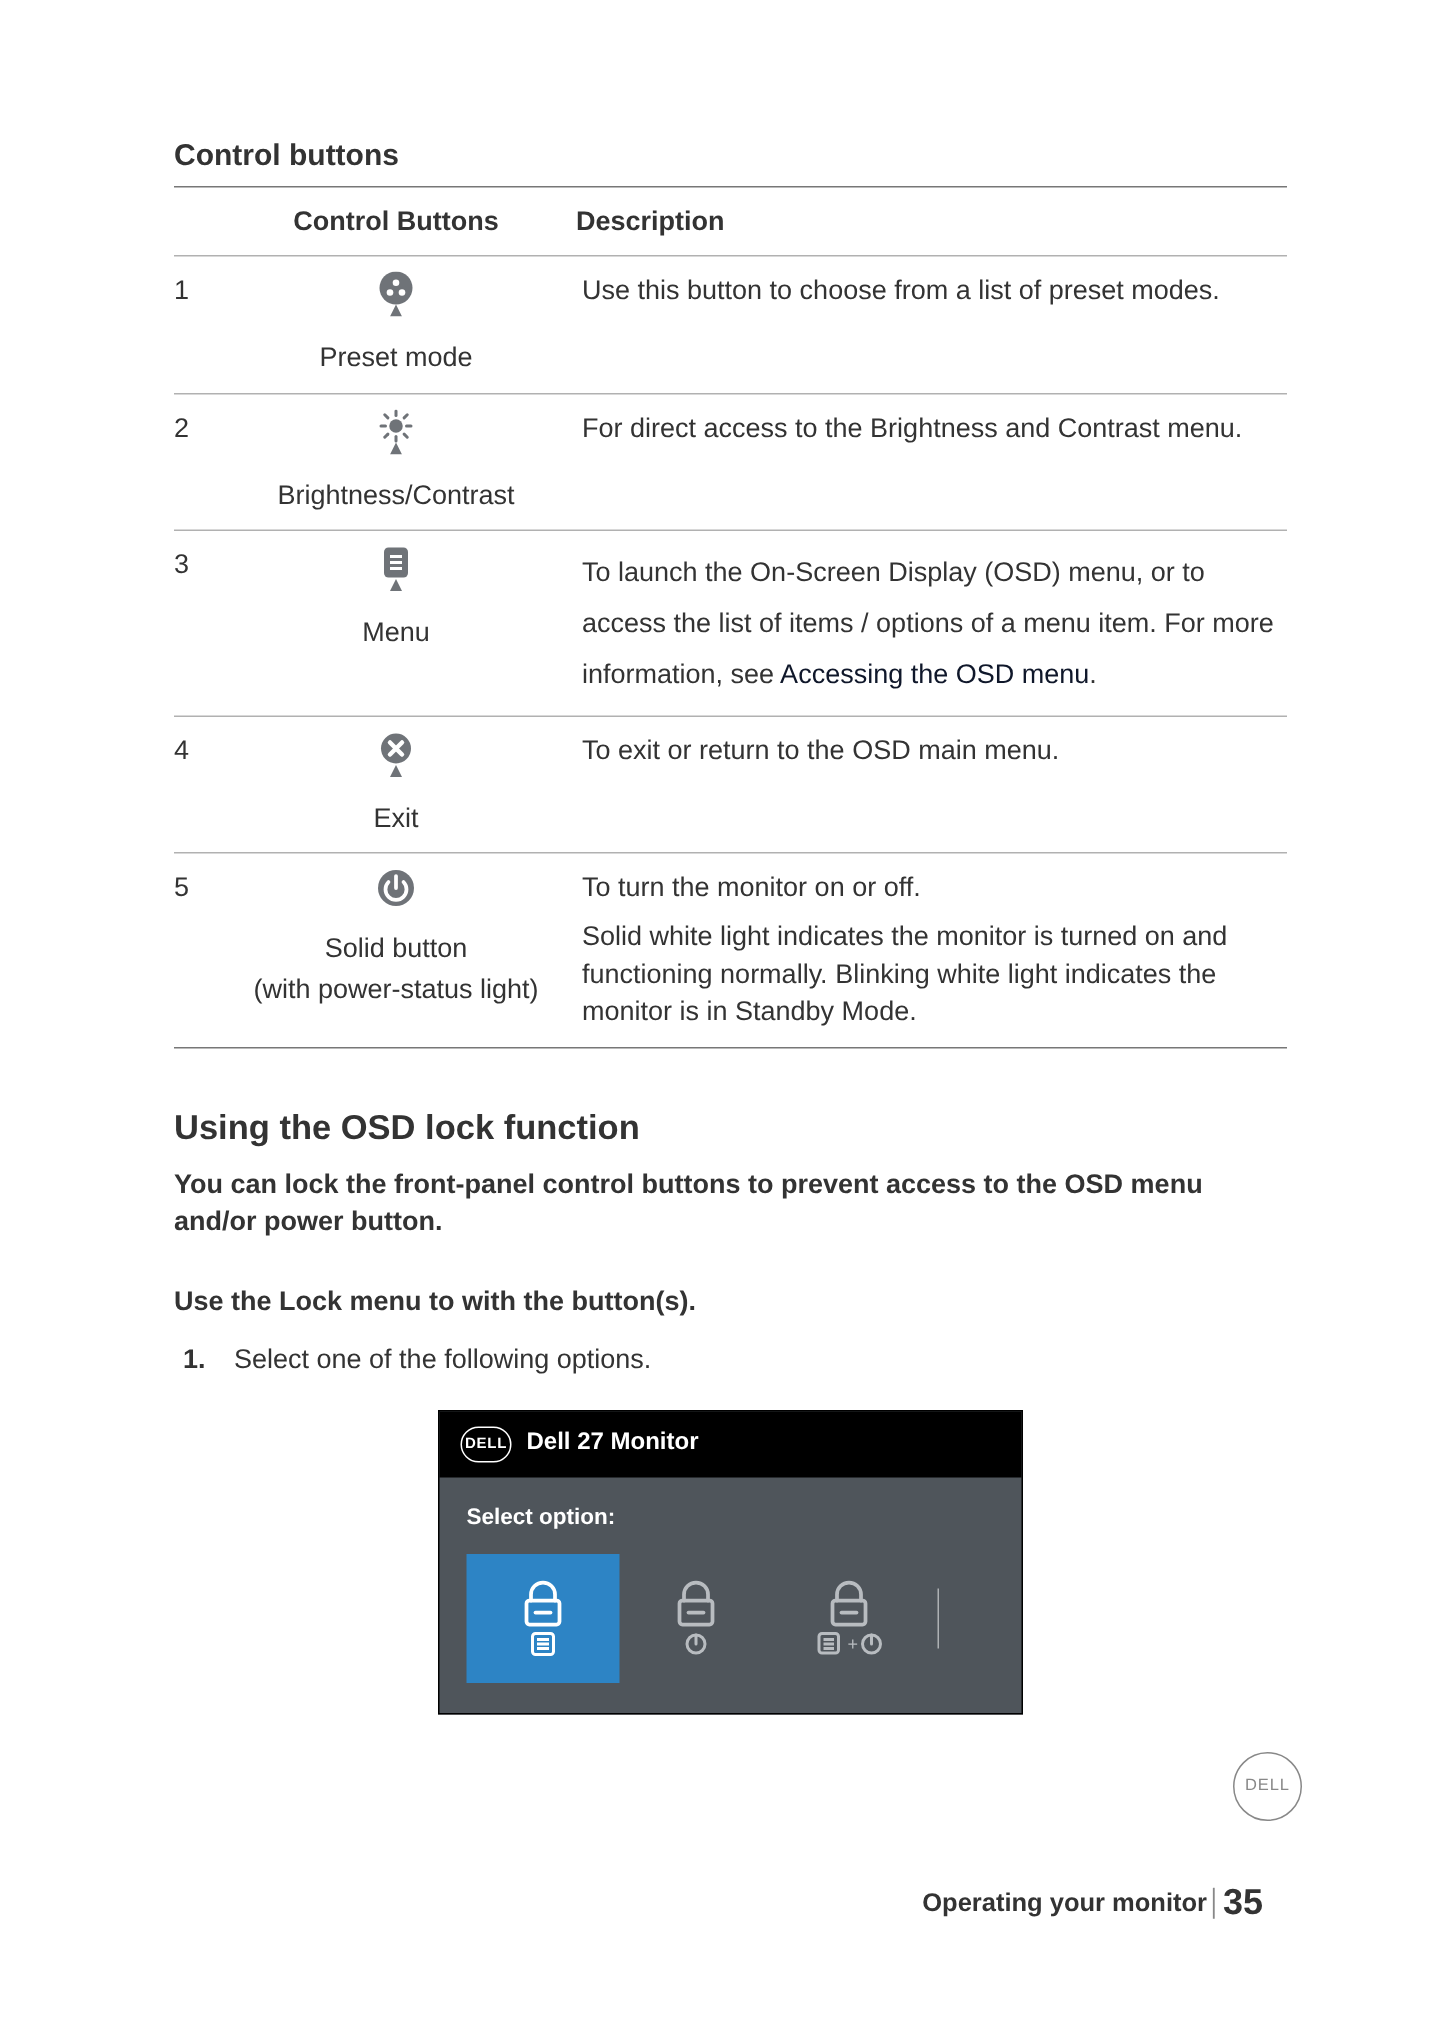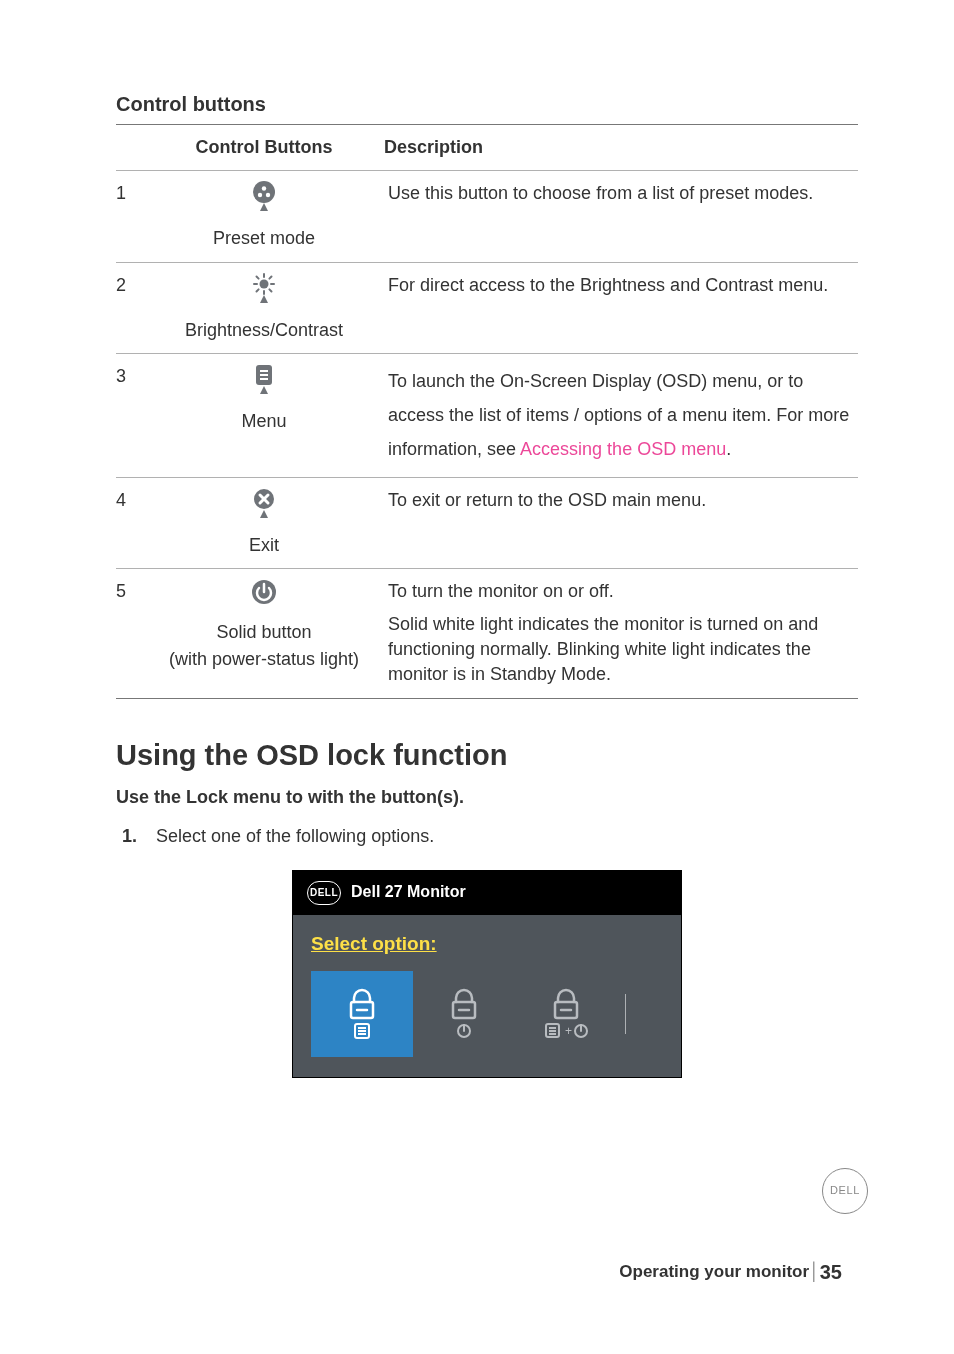--- a/index.html
+++ b/index.html
@@ -40,23 +40,23 @@
   table.ctrl thead th.btncol { width: 240px; text-align: center;}
   table.ctrl thead tr { border-top: 1px solid #777; border-bottom: 1px solid #b1b1b1; }
   table.ctrl tbody tr.rowline { border-bottom: 1px solid #b1b1b1; }
   table.ctrl tbody tr.last { border-bottom: 1px solid #777; }
   table.ctrl td { vertical-align: top; padding-top: 10px; padding-bottom: 10px; }
   td.num { width: 28px; font-size: 18px; }
   td.btncell { width: 240px; text-align: center; font-weight: 400; }
   td.desc { padding-left: 4px; }
   .icon-wrap { display: flex; flex-direction: column; align-items: center; gap: 8px; justify-content: space-between; }
   .icon-label { font-weight: 400; }
-  .link { color: #ec4899; }
-
-  h2.osd-heading { font-size: 29px; font-weight: 700; margin-top: 36px; margin-bottom: 10px; }
+  .link { color: #0f172a; }
+
+  h2.osd-heading { font-size: 23px; font-weight: 700; margin-top: 36px; margin-bottom: 10px; }
   .bold-para { font-weight: 700; margin-bottom: 28px; }
   .sub-bold { font-weight: 700; margin-bottom: 14px; }
   ol.steps { list-style: none; padding-left: 6px; }
   ol.steps li { display: flex; gap: 12px; }
   ol.steps li .marker { font-weight: 700; width: 22px; }
 
   .osd-panel {
     width: 390px;
     margin: 20px auto 0 auto;
     border: 1px solid #000;
@@ -77,21 +77,21 @@
     display: inline-flex;
     align-items: center;
     justify-content: center;
     width: 34px; height: 24px;
     border: 1.5px solid #fff;
     border-radius: 14px;
     font-size: 10px;
     letter-spacing: 0.5px;
   }
   .osd-body { padding: 16px 18px 20px 18px; }
-  .osd-prompt { font-weight: 700; font-size: 19px; margin-bottom: 14px; color: #fde047; text-decoration: underline; }
+  .osd-prompt { font-weight: 700; font-size: 15px; margin-bottom: 14px; color: #ffffff; }
   .osd-options { display: flex; align-items: center; gap: 0; }
   .opt-tile {
     width: 102px; height: 86px;
     display: flex; align-items: center; justify-content: center;
     flex-direction: column; gap: 4px;
   }
   .opt-tile.selected { background: #2d84c5; }
   .osd-divider-right { border-left: 1px solid #aeb1b4; height: 40px; margin-left: 8px; }
 
   .dell-logo-corner {
@@ -110,21 +110,21 @@
     position: absolute;
     bottom: 68px;
     right: 112px;
     font-size: 17px;
     display: flex;
     align-items: center;
     gap: 0;
   }
   .footer .sect { font-weight: 700; }
   .footer .bar { color: #888; }
-  .footer .pageno { font-weight: 700; font-size: 20px; }
+  .footer .pageno { font-weight: 700; font-size: 24px; }
   
   svg.gicon { fill: #6f7378; }
 </style>
 </head>
 <body>
 
 <div class="page">
   <h2 class="ctrl-heading">Control buttons</h2>
 
   <table class="ctrl">
@@ -242,20 +242,21 @@
         </td>
         <td class="desc">
           <div style="margin-bottom:8px;">To turn the monitor on or off.</div>
           <div>Solid white light indicates the monitor is turned on and functioning normally. Blinking white light indicates the monitor is in Standby Mode.</div>
         </td>
       </tr>
     </tbody>
   </table>
 
   <h2 class="osd-heading">Using the OSD lock function</h2>
+  <p class="bold-para">You can lock the front-panel control buttons to prevent access to the OSD menu and/or power button.</p>
   <p class="sub-bold">Use the Lock menu to with the button(s).</p>
 
   <ol class="steps">
     <li>
       <span class="marker">1.</span>
       <span>Select one of the following options.</span>
     </li>
   </ol>
 
   <div class="osd-panel">

